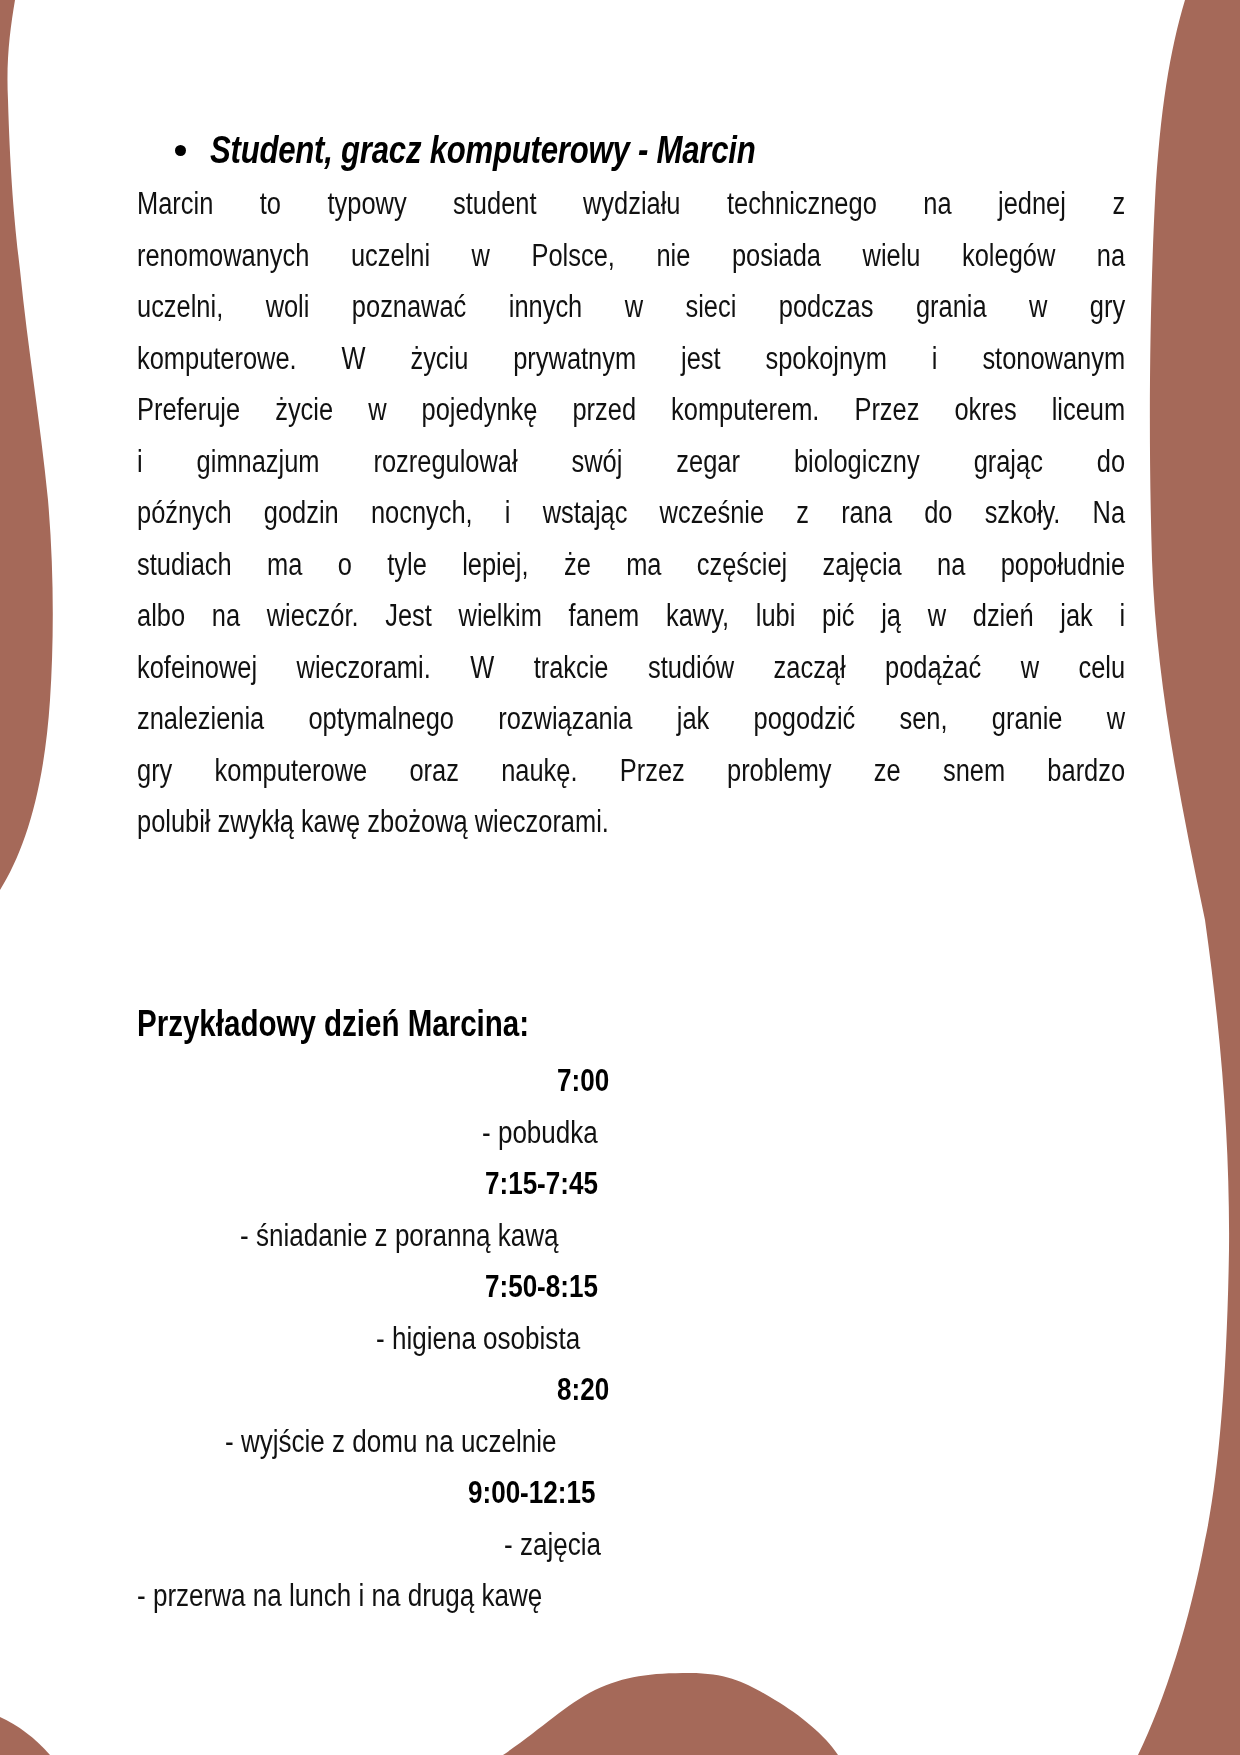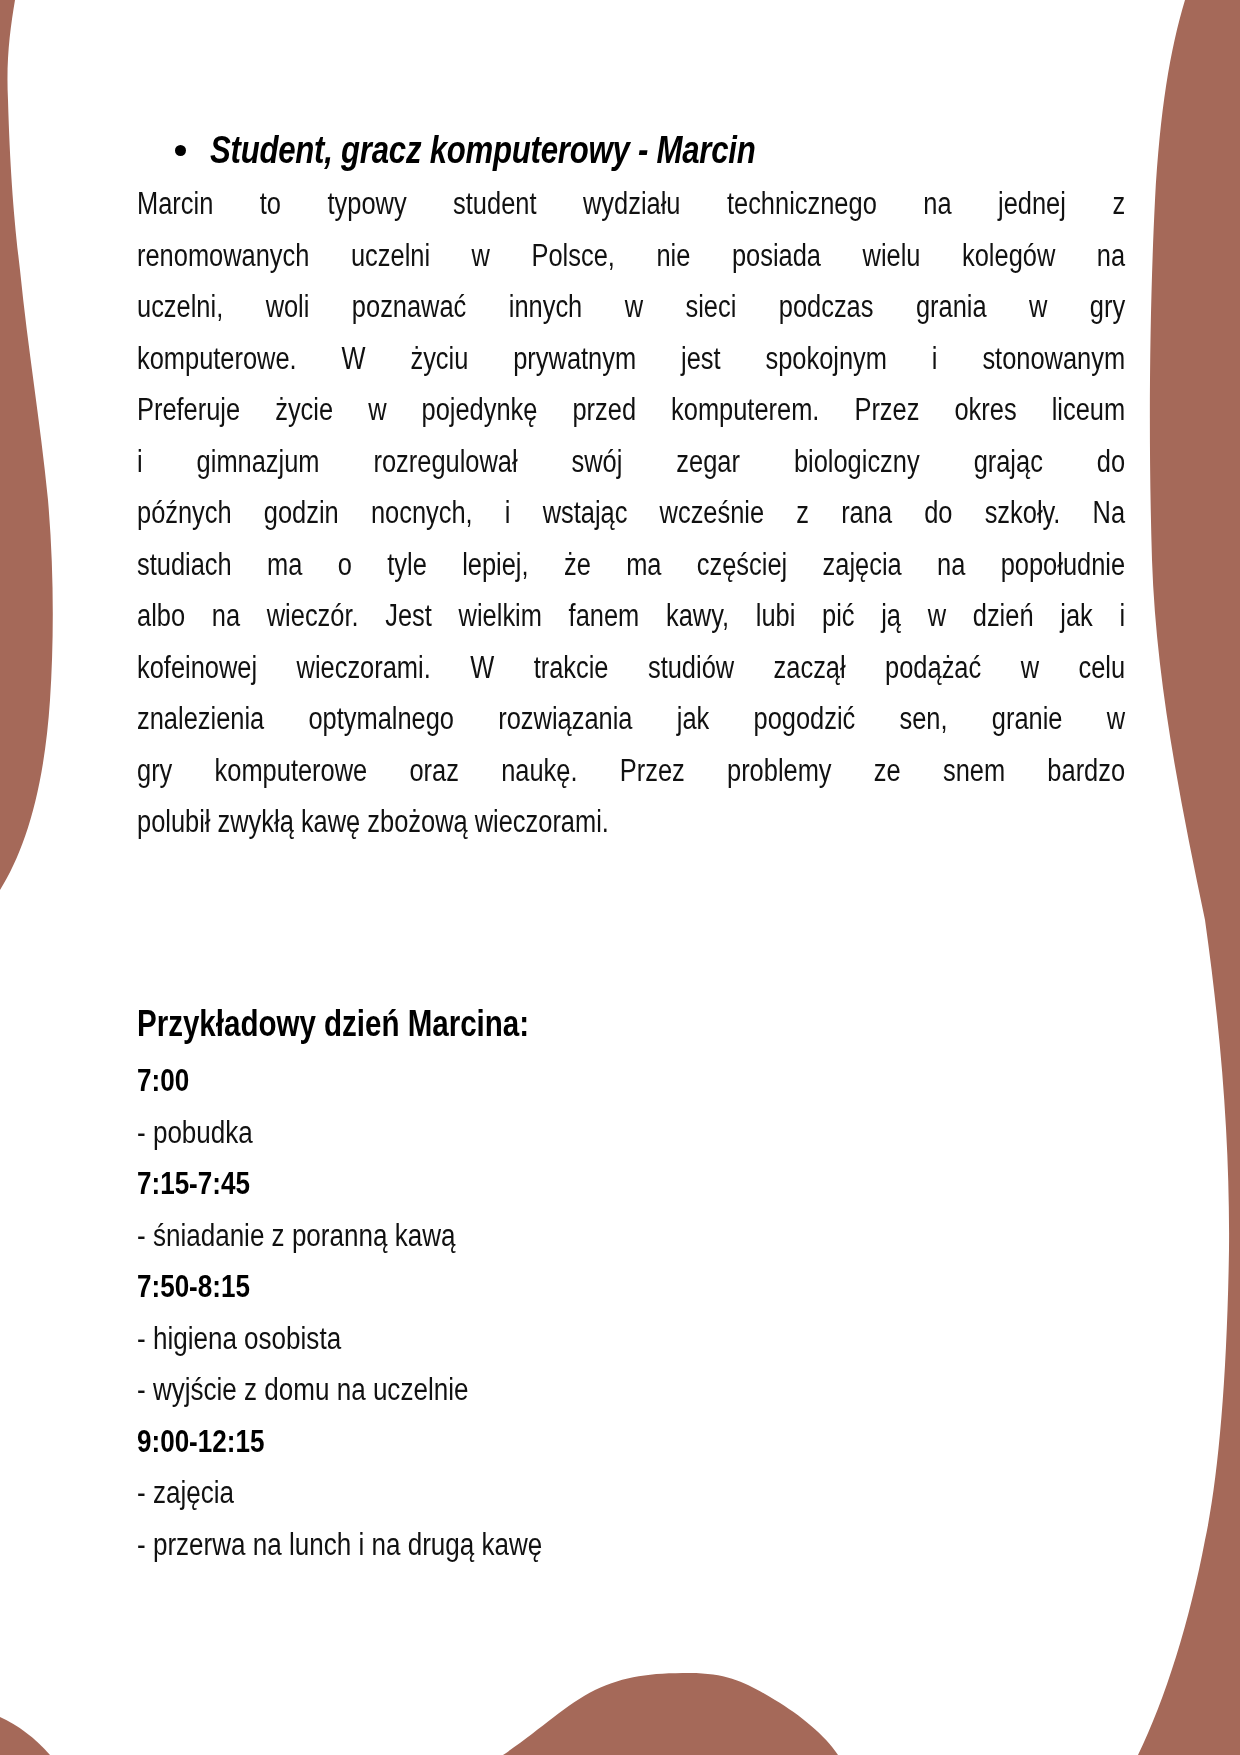--- a/index.html
+++ b/index.html
@@ -22,21 +22,21 @@
   .line .inner { display:inline-block; width:1205px; transform:scaleX(0.82); transform-origin:left center;
     text-align:justify; text-align-last:justify; white-space:normal; }
   .line.last .inner { text-align-last:left; }
   .heading {
     position:absolute; left:125px; top:998px; height:52px; line-height:52px;
     font-family:"Liberation Sans", sans-serif; font-weight:bold; font-size:36px; color:#000; white-space:nowrap;
   }
   .heading span { display:inline-block; transform:scaleX(0.82); transform-origin:left center; }
   .schedule { position:absolute; left:125px; top:1055px; }
   .sched-line { height:51.5px; line-height:51.5px; white-space:nowrap;
-    font-family:"Liberation Sans", sans-serif; font-size:31px; color:#111; }
+    font-family:"Liberation Sans", sans-serif; font-size:31px; color:#111;text-align:right; }
   .sched-line span { display:inline-block; transform:scaleX(0.84); transform-origin:left center; }
   .sched-line.time { font-weight:bold; color:#000; }
 </style>
 </head>
 <body>
 
 <svg class="bg-shapes" viewBox="0 0 1240 1755" width="1240" height="1755">
   <path fill="#A56959" d="M0,0 L15,0 C10,30 6,60 8,100 C10,170 14,220 20,270 C28,350 40,420 48,500 C54,570 54,640 50,700 C44,790 25,850 0,890 Z"></path>
   <path fill="#A56959" d="M1240,0 L1185,0 C1170,50 1160,110 1155,200 C1150,300 1148,430 1152,560 C1156,680 1180,800 1205,920 C1222,1040 1230,1150 1229,1250 C1227,1380 1218,1480 1205,1540 C1190,1620 1165,1700 1138,1755 L1240,1755 Z"></path>
   <path fill="#A56959" d="M503,1755 C540,1730 565,1705 595,1690 C625,1676 650,1673 690,1673 C730,1673 750,1685 775,1700 C800,1715 825,1735 838,1755 Z"></path>
@@ -70,19 +70,20 @@
     <span>Przykładowy dzień Marcina:</span>
   </div>
 
   <div class="schedule">
     <div class="sched-line time"><span>7:00</span></div>
     <div class="sched-line"><span>- pobudka</span></div>
     <div class="sched-line time"><span>7:15-7:45</span></div>
     <div class="sched-line"><span>- śniadanie z poranną kawą</span></div>
     <div class="sched-line time"><span>7:50-8:15</span></div>
     <div class="sched-line"><span>- higiena osobista</span></div>
+    <div class="sched-line time"><span>8:20</span></div>
     <div class="sched-line"><span>- wyjście z domu na uczelnie</span></div>
     <div class="sched-line time"><span>9:00-12:15</span></div>
     <div class="sched-line"><span>- zajęcia</span></div>
     <div class="sched-line"><span>- przerwa na lunch i na drugą kawę</span></div>
   </div>
 
 </div>
 
 </body></html>

